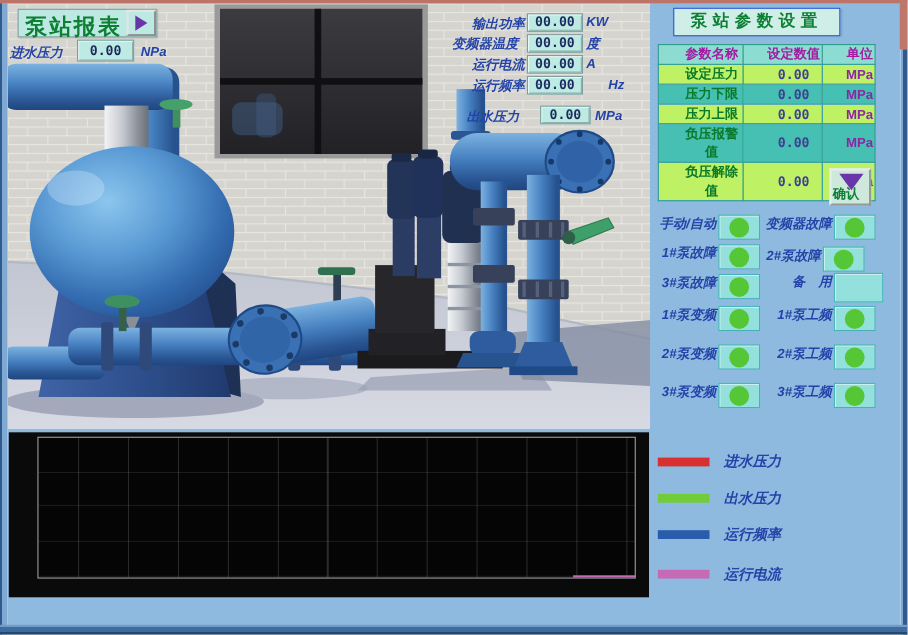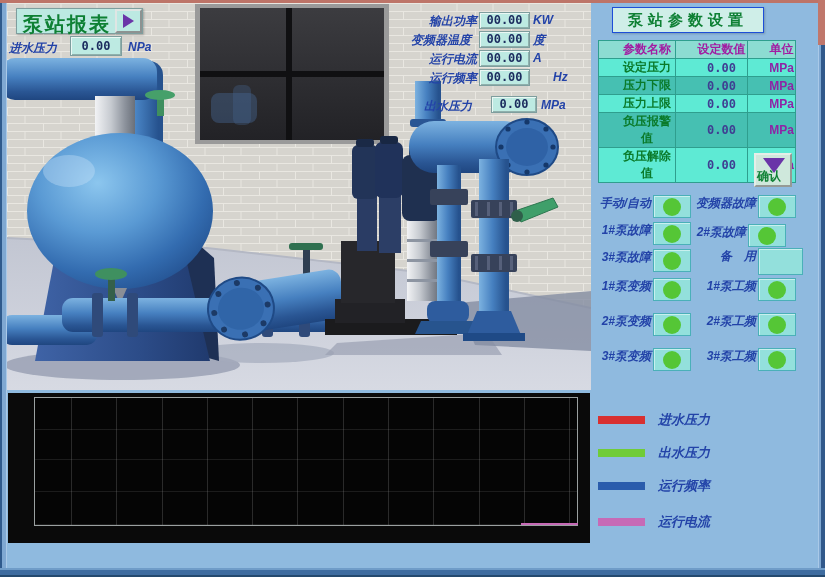--- a/index.html
+++ b/index.html
@@ -41,21 +41,21 @@
   
   .panel-title { position:absolute; left:612px; top:7px; width:152px; height:26px;
     background:#cfeee8; border:1px solid #1d4ed8; box-shadow:1px 1px 2px rgba(0,0,0,.2);
     color:#0e8034; font-weight:bold; font-size:15px; letter-spacing:5px;
     text-align:center; line-height:24px; font-family:"Liberation Serif", serif; }
   table.param { position:absolute; left:598px; top:40px; width:197px;
     border-collapse:collapse; table-layout:fixed; }
   table.param td { border:1px solid #2f9e8e; height:18px; text-align:center;
     font-size:12px; font-weight:bold; overflow:hidden;padding-left:20px; }
   table.param .hdr td { background:#8cdcd2; color:#a21ca2; }
-  table.param tr.lt td { background:#5eead4; }
+  table.param tr.lt td { background:#bef264; }
   table.param tr.dk td { background:#46c0b2; }
   td.pname { color:#0a7a2a; width:77px; }
   td.pval  { color:#3f3f92; width:72px; font-family:"DejaVu Sans Mono", monospace; }
   td.punit { color:#8e24a6; width:48px; }
 
   .confirm { position:absolute; left:754px; top:153px; width:38px; height:34px;
     background:#cfe8dc; border:2px outset #e6eee8; cursor:pointer; }
   .confirm .tri { position:absolute; left:7px; top:3px; width:0; height:0;
     border-left:11px solid transparent; border-right:11px solid transparent;
     border-top:15px solid #6a35a8; }

